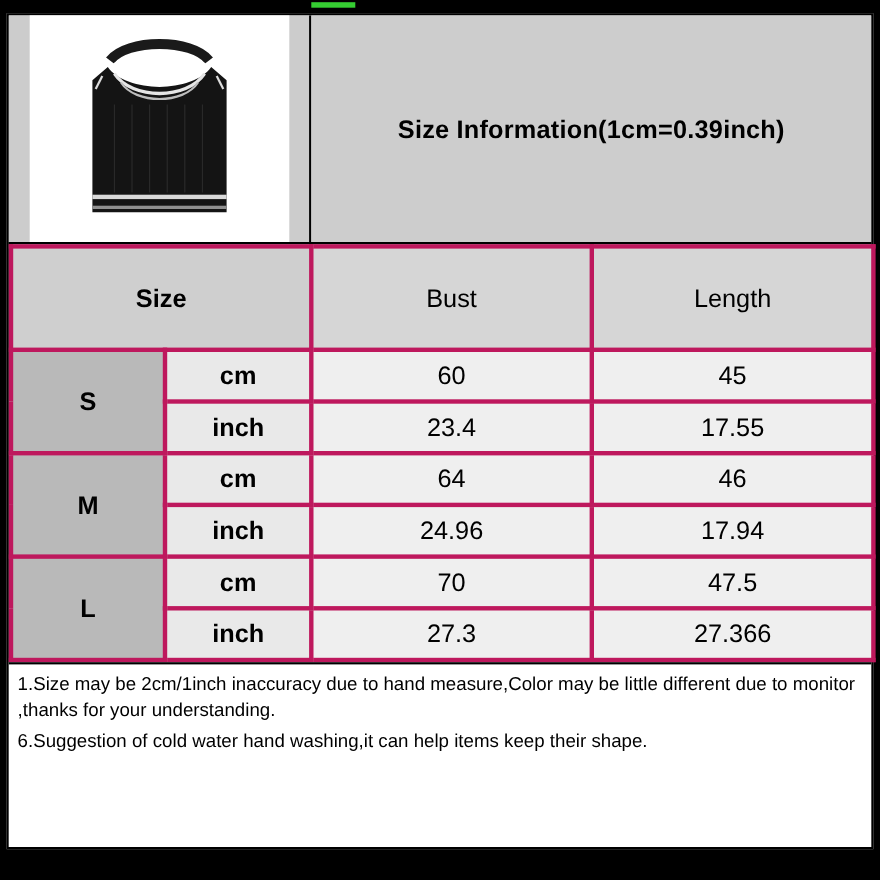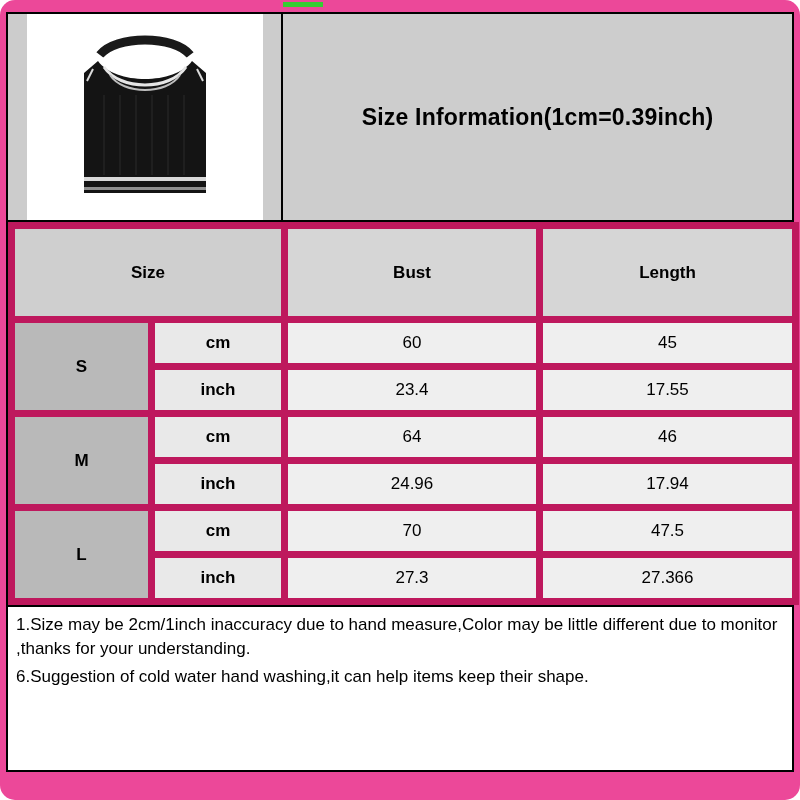--- a/index.html
+++ b/index.html
@@ -12,23 +12,22 @@
     height: 800px;
     font-family: "Liberation Sans", sans-serif;
     color: #000000;
     overflow: hidden;
   }
 
   .page {
     position: relative;
     width: 800px;
     height: 800px;
-    background: #ec4899;
-    box-sizing: border-box;
-    border-radius: 15px;
+    background: #000000;
+    box-sizing: border-box;
   }
 
   
   .chart {
     position: absolute;
     left: 6px;
     top: 12px;
     width: 788px;
     height: 760px;
     border: 2px solid #000000;
@@ -87,42 +86,42 @@
     background: #35cd32;
   }
 
   
   table.size-table {
     width: 100%;
     border-collapse: collapse;
     table-layout: fixed;
   }
   table.size-table td {
-    border: 7px solid #be185d;
+    border: 4px solid #be185d;
     text-align: center;
     vertical-align: middle;
-    font-size: 17px;
+    font-size: 23px;
     box-sizing: border-box;
   }
   
   col.c-size   { width: 140px; }
   col.c-unit   { width: 133px; }
   col.c-bust   { width: 255px; }
   col.c-length { width: 256px; }
 
   .hdr-size {
     background: #cfcfcf;
     font-size: 30px;
     font-weight: bold;
     height: 94px;
   }
   .hdr-col {
     background: #d6d6d6;
     font-size: 18px;
-    font-weight: bold;
+    font-weight: normal;
   }
   .sz-cell {
     background: #b9b9b9;
     font-size: 18px;
     font-weight: bold;
   }
   .unit-cell {
     background: #e9e9e9;
     font-weight: bold;
     font-size: 18px;

